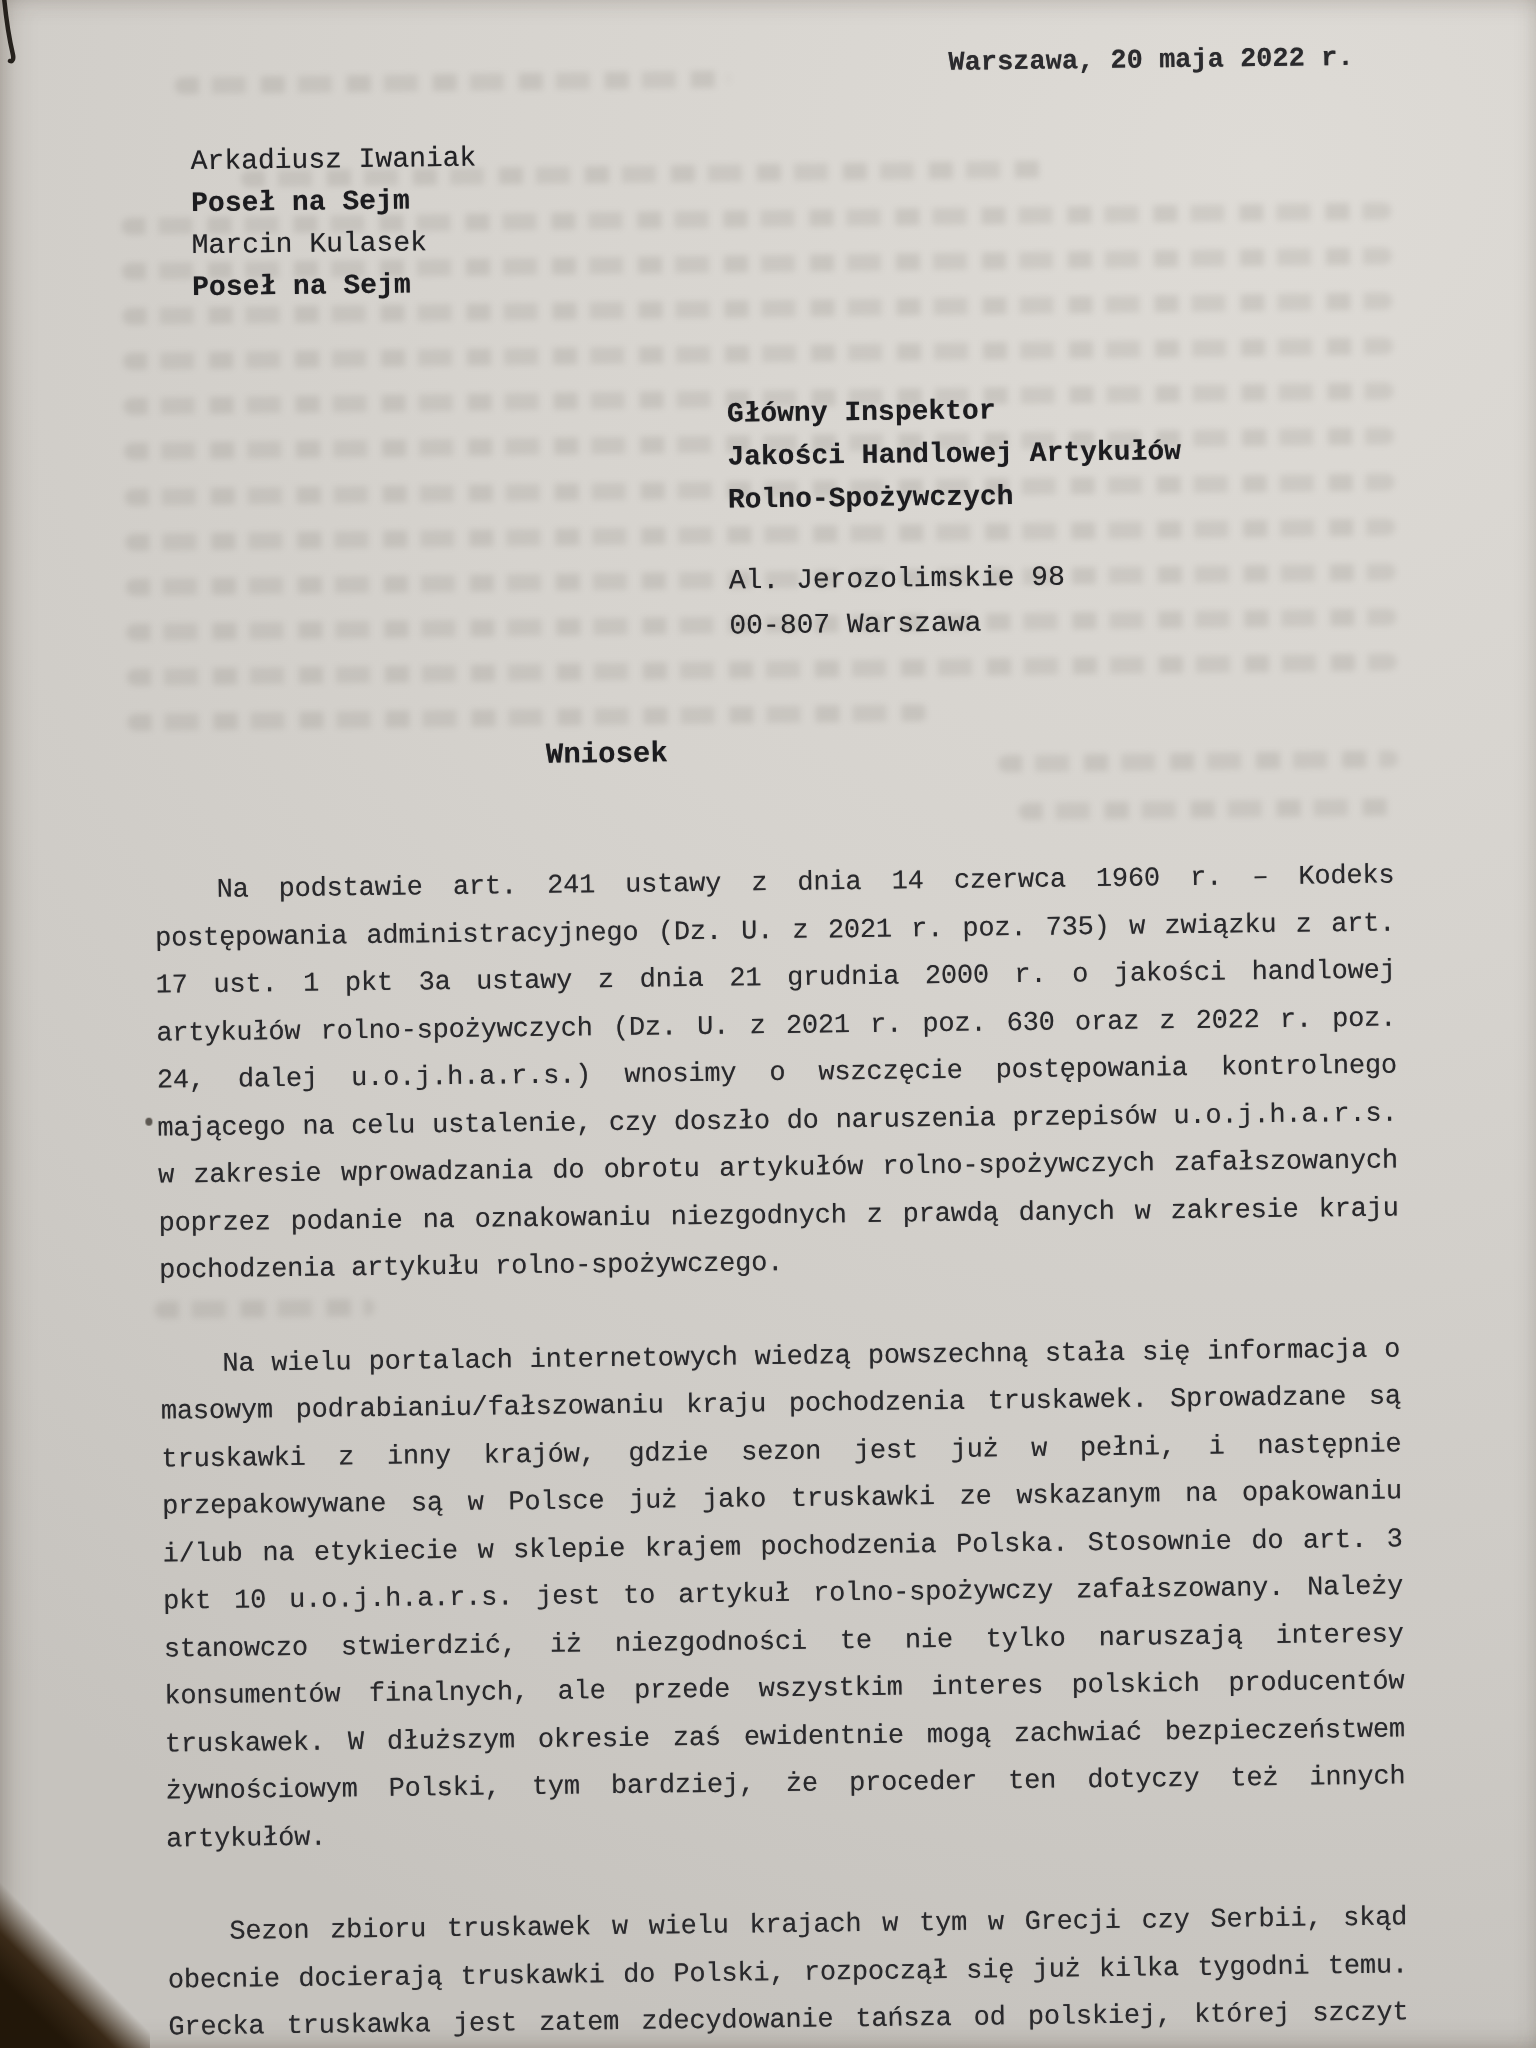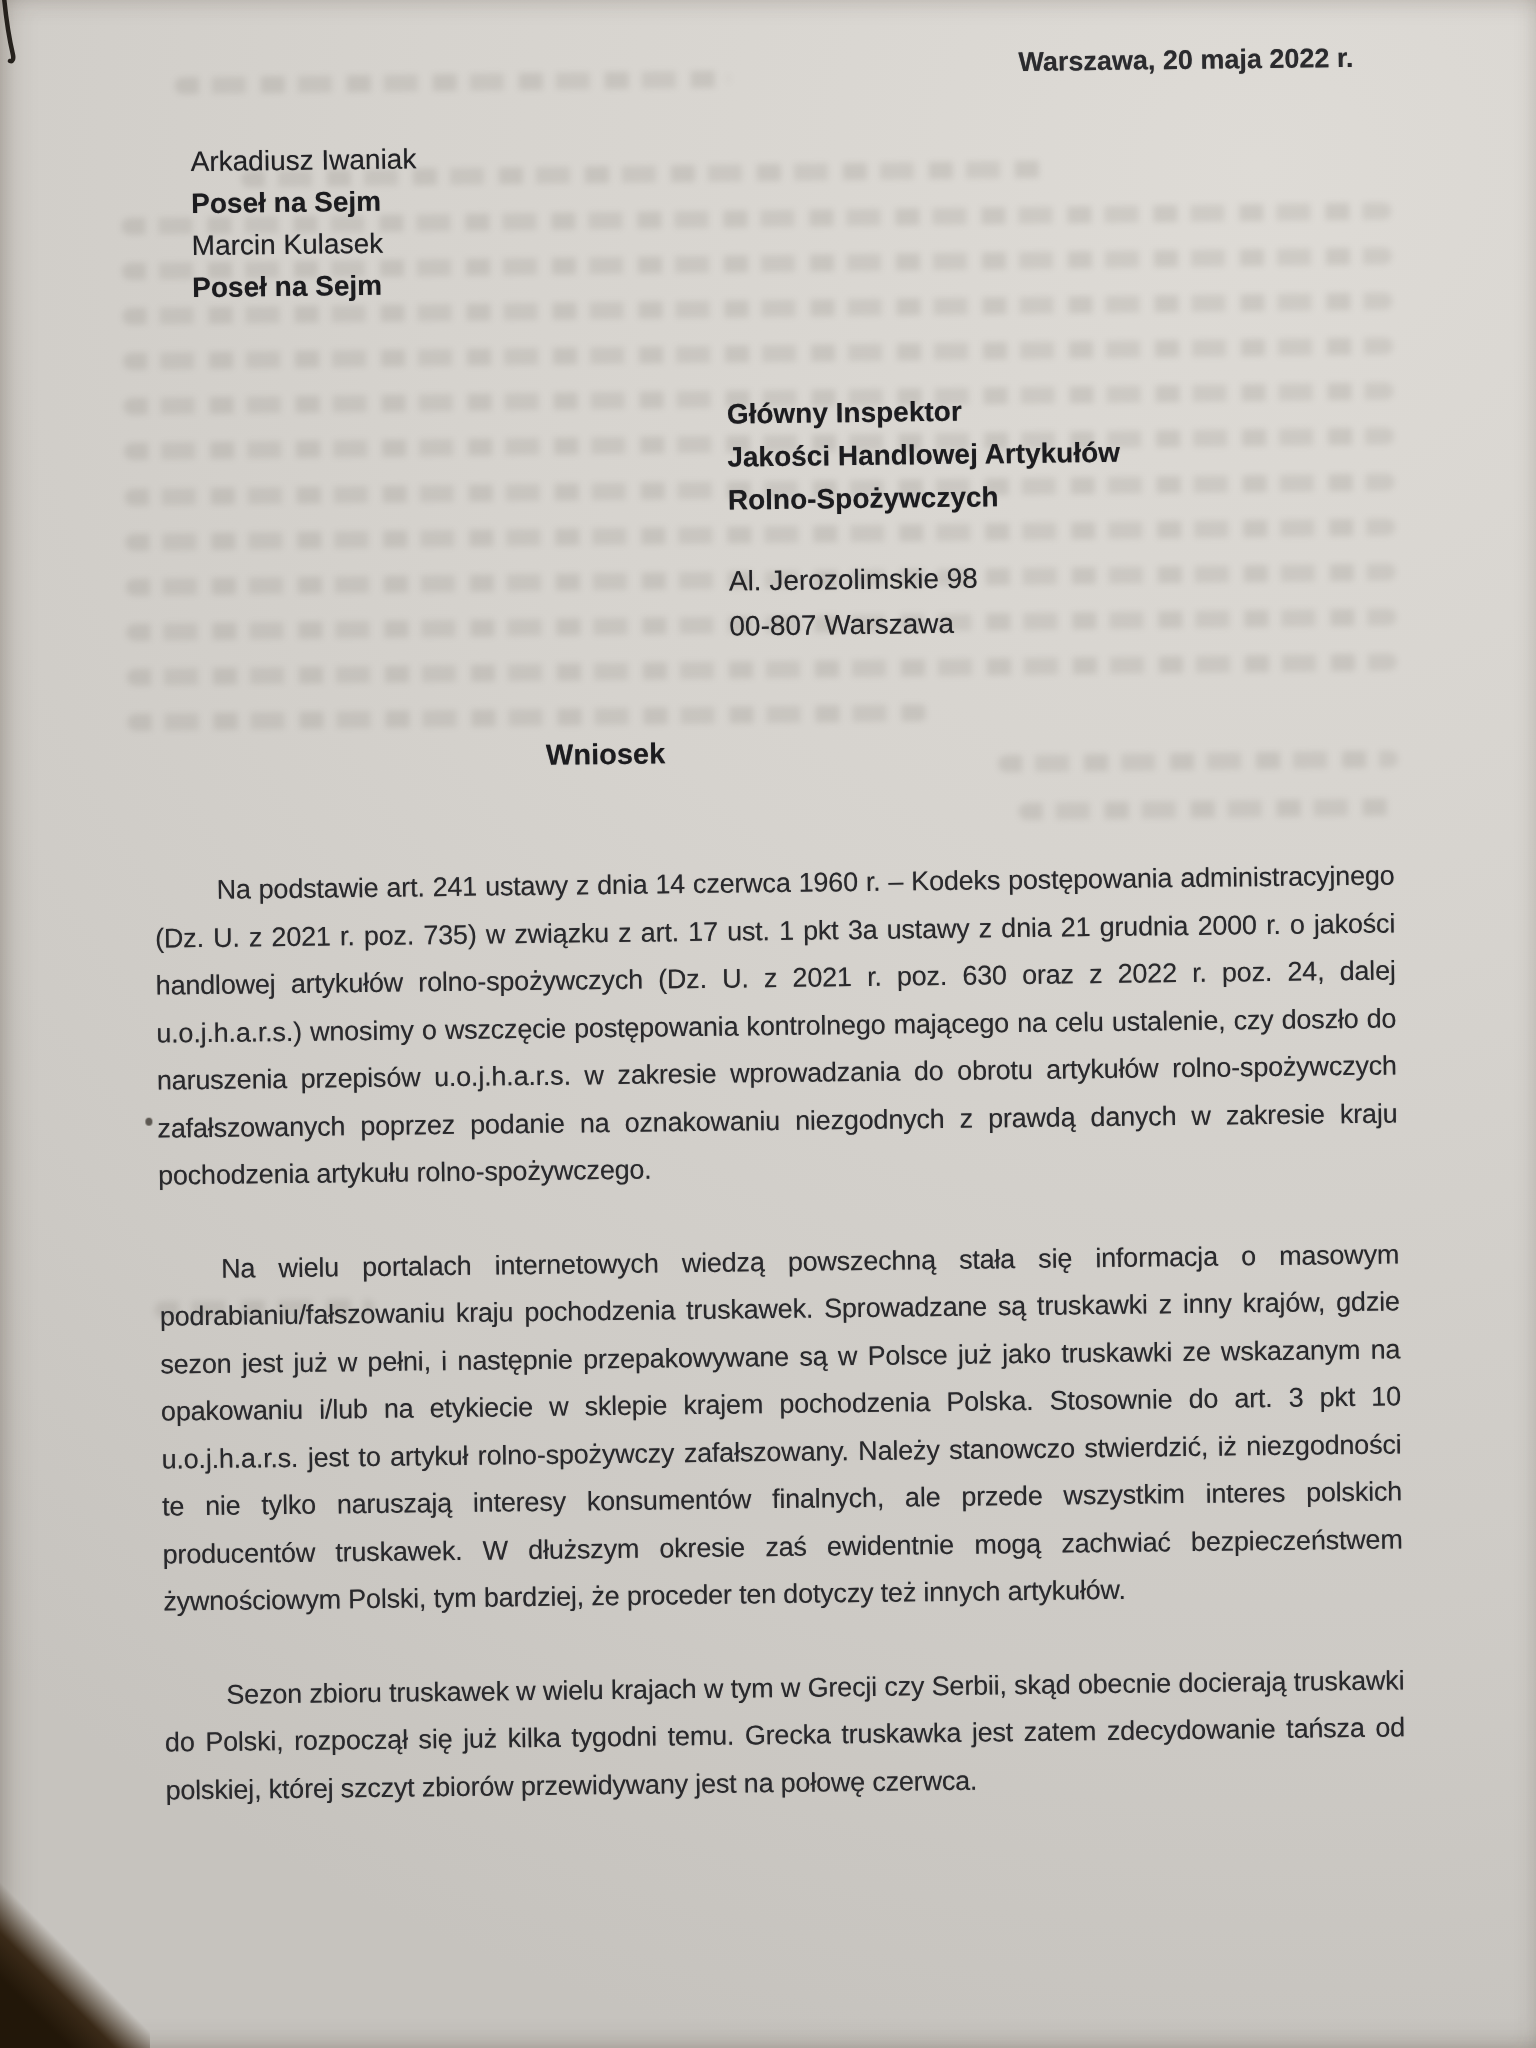--- a/index.html
+++ b/index.html
@@ -1,20 +1,20 @@
 <!DOCTYPE html>
 <html><head>
 <meta charset="utf-8">
 <style>
   html,body{margin:0;padding:0;background:#111;}
   .photo{
     position:relative;
     width:1536px;height:2048px;
     overflow:hidden;
-    font-family:Liberation Sans, sans-serif;
+    font-family:Liberation Mono, monospace;
   }
   .paper{
     position:absolute;inset:0;
     background:
       radial-gradient(130% 95% at 82% 8%, #dedbd6 0%, #d6d3ce 42%, #cdcac5 78%, #c6c3be 100%);
     box-shadow:
       inset 20px 0 34px -20px rgba(70,58,44,.38),
       inset -14px 0 30px -22px rgba(70,58,44,.22),
       inset 0 -16px 30px -18px rgba(70,58,44,.30),
       inset 0 18px 30px -22px rgba(70,58,44,.18);

